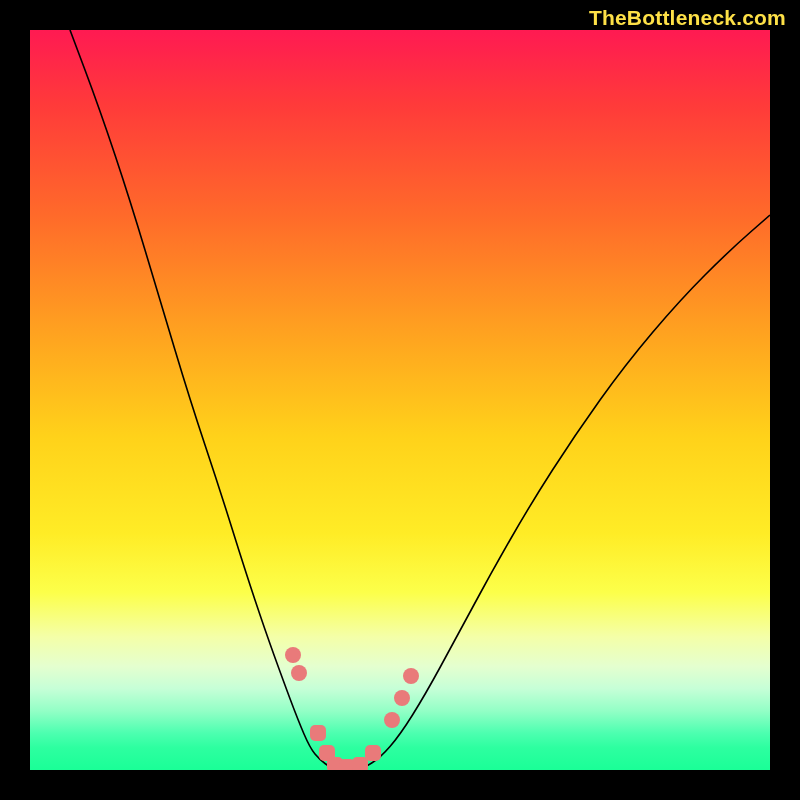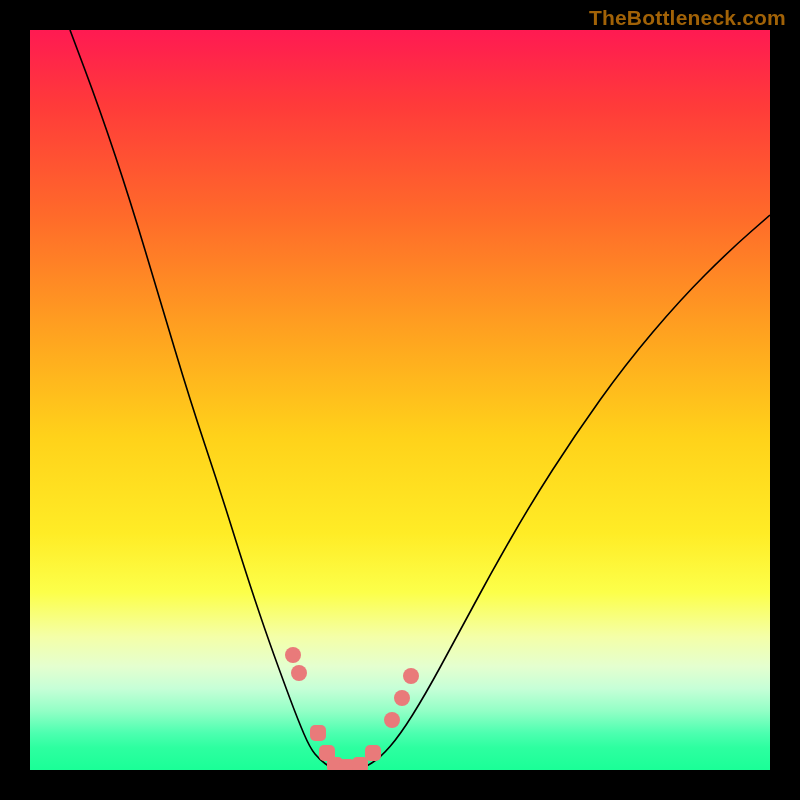--- a/index.html
+++ b/index.html
@@ -14,21 +14,21 @@
   .frame {
     position: relative;
     width: 800px;
     height: 800px;
     background: #000;
   }
   .watermark {
     position: absolute;
     top: 6px;
     right: 14px;
-    color: #a16207;
+    color: #fde047;
     font-size: 21px;
     font-weight: 600;
     letter-spacing: 0.2px;
     z-index: 10;
   }
   .plot {
     position: absolute;
     left: 30px;
     top: 30px;
     width: 740px;

